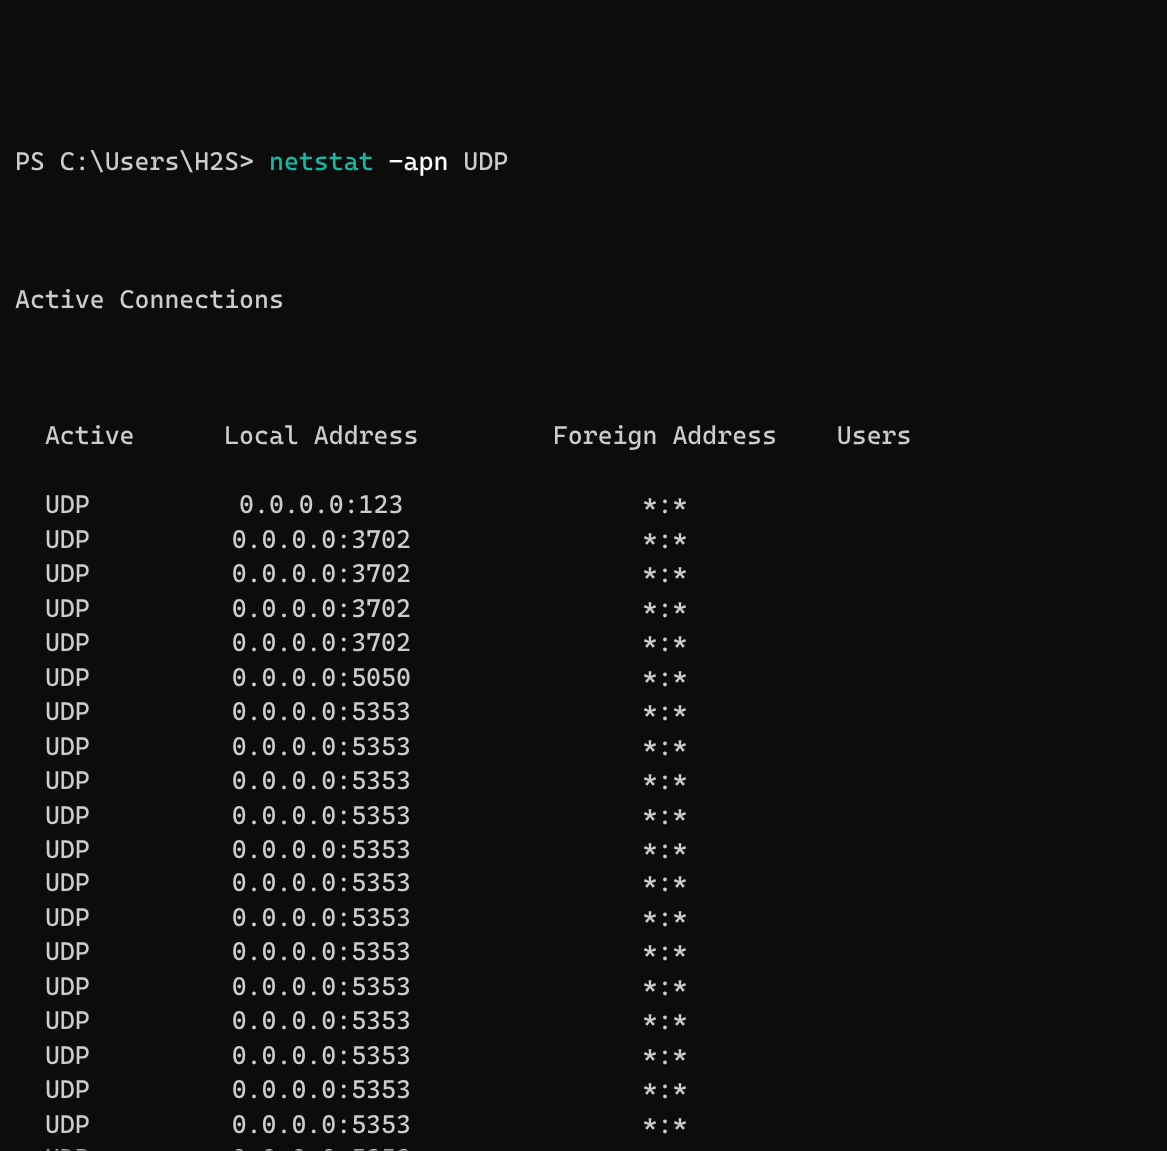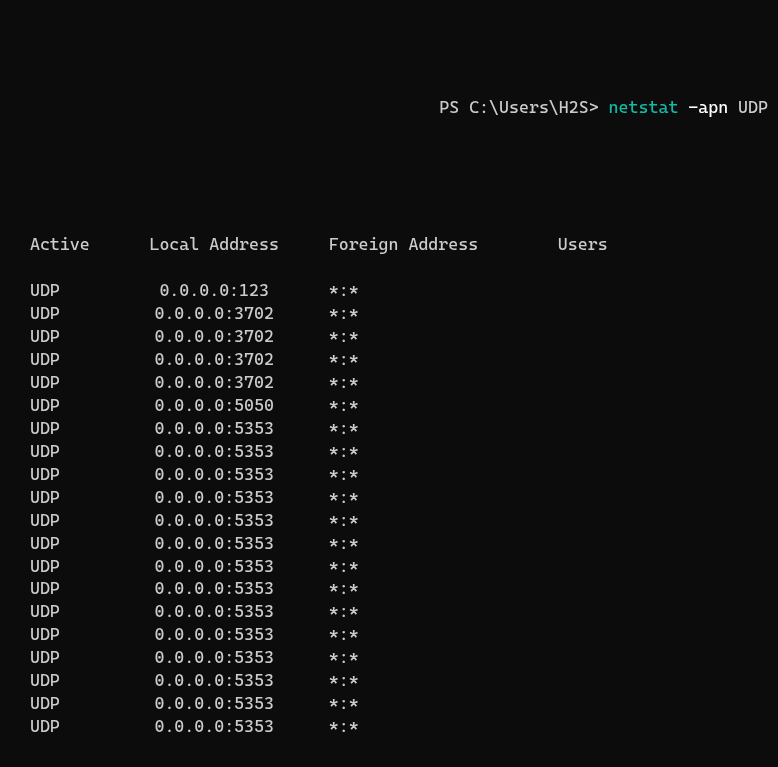--- a/index.html
+++ b/index.html
@@ -15,21 +15,20 @@
       padding: 4px 10px;
       line-height: 1.35;
       white-space: pre;
       width: 778px;
       height: 767px;
       overflow: hidden;
     }
     .prompt-line {
       display: flex;
       flex-wrap: nowrap;
-      justify-content: flex-end;
     }
     .prompt-prefix {
       color: #cccccc;
     }
     .cmd-yellow {
       color: #14b8a6;
     }
     .cmd-gray {
       color: #ffffff;
     }
@@ -53,31 +52,33 @@
       width: 7ch;
     }
     .col-local {
       display: inline-block;
       width: 23ch;
       text-align: center;
     }
     .col-foreign {
       display: inline-block;
       width: 23ch;
+      text-align: center;
     }
     .col-state {
       display: inline-block;
     }
   </style>
 </head>
 <body>
 
 
 
 <div><div class="prompt-line"><span class="prompt-prefix">PS C:\Users\H2S&gt; </span><span class="cmd-yellow">netstat</span><span class="cmd-gray"> -apn </span><span class="cmd-white">UDP</span></div>
 <div class="blank-line"></div>
+<div class="header-line">Active Connections</div>
 <div class="blank-line"></div>
 <div class="columns-header"><span class="col-proto">Active</span><span class="col-local">Local Address</span><span class="col-foreign">Foreign Address</span><span class="col-state">Users</span></div>
 <div id="rows-container"><div class="row"><span class="col-proto">UDP</span><span class="col-local">0.0.0.0:123</span><span class="col-foreign">*:*</span><span class="col-state"></span></div><div class="row"><span class="col-proto">UDP</span><span class="col-local">0.0.0.0:3702</span><span class="col-foreign">*:*</span><span class="col-state"></span></div><div class="row"><span class="col-proto">UDP</span><span class="col-local">0.0.0.0:3702</span><span class="col-foreign">*:*</span><span class="col-state"></span></div><div class="row"><span class="col-proto">UDP</span><span class="col-local">0.0.0.0:3702</span><span class="col-foreign">*:*</span><span class="col-state"></span></div><div class="row"><span class="col-proto">UDP</span><span class="col-local">0.0.0.0:3702</span><span class="col-foreign">*:*</span><span class="col-state"></span></div><div class="row"><span class="col-proto">UDP</span><span class="col-local">0.0.0.0:5050</span><span class="col-foreign">*:*</span><span class="col-state"></span></div><div class="row"><span class="col-proto">UDP</span><span class="col-local">0.0.0.0:5353</span><span class="col-foreign">*:*</span><span class="col-state"></span></div><div class="row"><span class="col-proto">UDP</span><span class="col-local">0.0.0.0:5353</span><span class="col-foreign">*:*</span><span class="col-state"></span></div><div class="row"><span class="col-proto">UDP</span><span class="col-local">0.0.0.0:5353</span><span class="col-foreign">*:*</span><span class="col-state"></span></div><div class="row"><span class="col-proto">UDP</span><span class="col-local">0.0.0.0:5353</span><span class="col-foreign">*:*</span><span class="col-state"></span></div><div class="row"><span class="col-proto">UDP</span><span class="col-local">0.0.0.0:5353</span><span class="col-foreign">*:*</span><span class="col-state"></span></div><div class="row"><span class="col-proto">UDP</span><span class="col-local">0.0.0.0:5353</span><span class="col-foreign">*:*</span><span class="col-state"></span></div><div class="row"><span class="col-proto">UDP</span><span class="col-local">0.0.0.0:5353</span><span class="col-foreign">*:*</span><span class="col-state"></span></div><div class="row"><span class="col-proto">UDP</span><span class="col-local">0.0.0.0:5353</span><span class="col-foreign">*:*</span><span class="col-state"></span></div><div class="row"><span class="col-proto">UDP</span><span class="col-local">0.0.0.0:5353</span><span class="col-foreign">*:*</span><span class="col-state"></span></div><div class="row"><span class="col-proto">UDP</span><span class="col-local">0.0.0.0:5353</span><span class="col-foreign">*:*</span><span class="col-state"></span></div><div class="row"><span class="col-proto">UDP</span><span class="col-local">0.0.0.0:5353</span><span class="col-foreign">*:*</span><span class="col-state"></span></div><div class="row"><span class="col-proto">UDP</span><span class="col-local">0.0.0.0:5353</span><span class="col-foreign">*:*</span><span class="col-state"></span></div><div class="row"><span class="col-proto">UDP</span><span class="col-local">0.0.0.0:5353</span><span class="col-foreign">*:*</span><span class="col-state"></span></div><div class="row"><span class="col-proto">UDP</span><span class="col-local">0.0.0.0:5353</span><span class="col-foreign">*:*</span><span class="col-state"></span></div></div>
 </div>
 
 
 
 
 </body></html>

